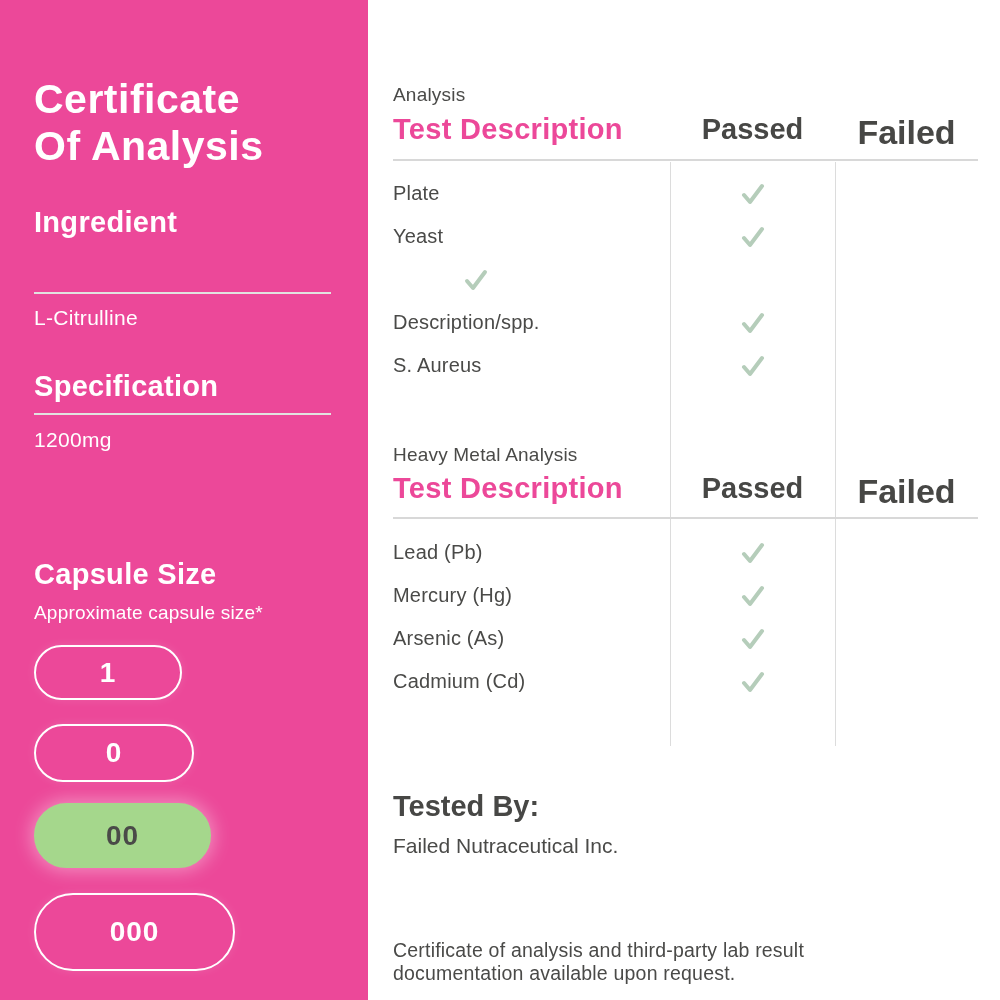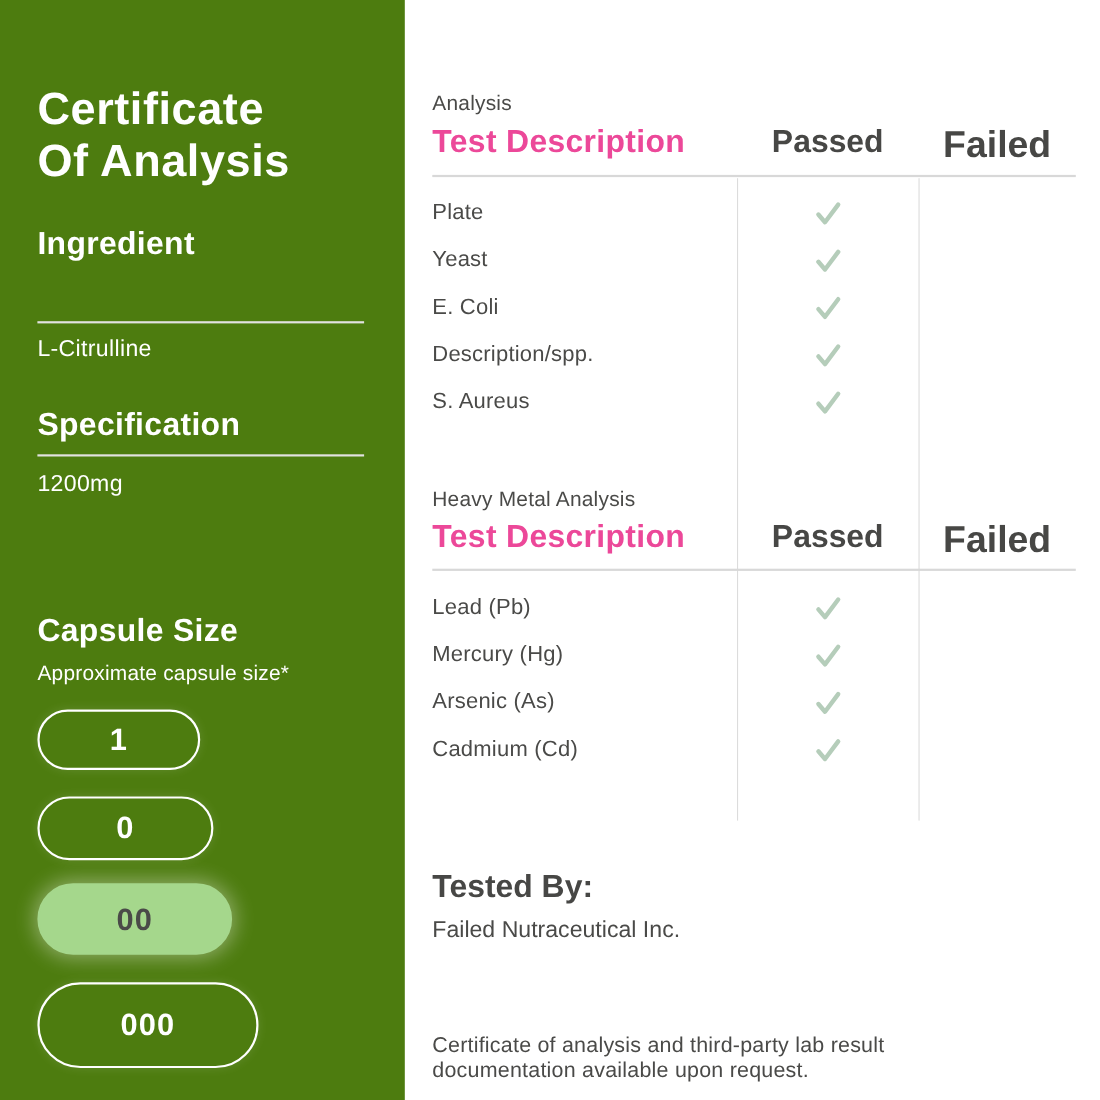--- a/index.html
+++ b/index.html
@@ -9,21 +9,21 @@
     background: #ffffff;
     position: relative;
     overflow: hidden;
     color: #4a4a48;
   }
   #stage { position: absolute; inset: 0; width: 1000px; height: 1000px; }
 
   
   .sidebar {
     position: absolute; left: 0; top: 0; width: 368px; height: 1000px;
-    background: #4d7c0f; color: #ffffff;
+    background: #ec4899; color: #ffffff;
   }
   .title {
     position: absolute; left: 34px; top: 76px;
     font-size: 41px; font-weight: 700; line-height: 47px; letter-spacing: 0.5px;
   }
   .side-h {
     position: absolute; left: 34px;
     font-size: 29px; font-weight: 700; letter-spacing: 0.3px;
   }
   .side-sub { position: absolute; left: 34px; font-size: 29px; font-weight: 400; letter-spacing: 0.3px; }
@@ -126,21 +126,20 @@
       <div class="trow">
         <div class="tcell-desc">Yeast</div>
         <div class="tcell-passed check-icon">
           <svg width="30" height="30" viewBox="0 0 30 30">
               <path d="M6 16 L12 23 L24 7" fill="none" stroke="#b5cdba" stroke-width="4" stroke-linecap="round" stroke-linejoin="round"></path>
             </svg>
         </div>
         <div class="tcell-failed"></div>
       </div>
       <div class="trow">
-        <div class="tcell-desc">E. Coli</div>
         <div class="tcell-passed check-icon">
           <svg width="30" height="30" viewBox="0 0 30 30">
               <path d="M6 16 L12 23 L24 7" fill="none" stroke="#b5cdba" stroke-width="4" stroke-linecap="round" stroke-linejoin="round"></path>
             </svg>
         </div>
         <div class="tcell-failed"></div>
       </div>
       <div class="trow">
         <div class="tcell-desc">Description/spp.</div>
         <div class="tcell-passed check-icon">

